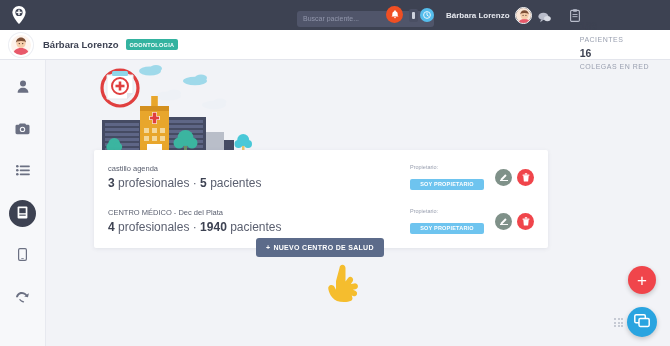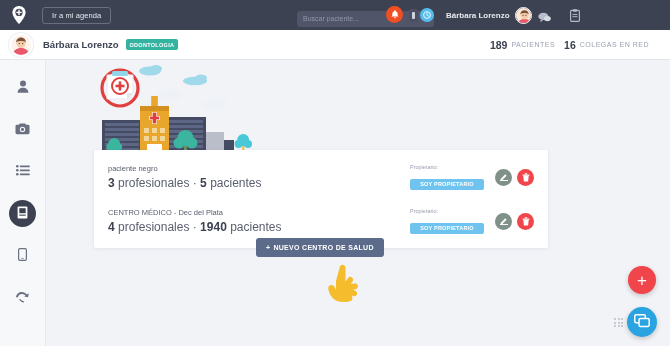--- a/index.html
+++ b/index.html
@@ -65,21 +65,21 @@
     width: 24px; height: 24px; border-radius: 50%; margin-left: 9px;
     border: 2px solid #fff; overflow: hidden; background:#fff;
     box-shadow: 0 0 0 1px #eceef3;
   }
   .sub-name { margin-left: 10px; font-size: 9.5px; font-weight: bold; color: #3d4252; }
   .spec-badge {
     margin-left: 7px; background: #34b3a0; color: #fff;
     font-size: 5.5px; font-weight: bold; letter-spacing: .3px;
     padding: 2.5px 4px; border-radius: 2px;
   }
-  .stats { position: absolute; right: 16px; display: flex; align-items: center; gap: 4px; }
+  .stats { position: absolute; right: 16px; display: flex; align-items: flex-start; gap: 4px; flex-direction: column; }
   .stat-num { font-size: 10.5px; font-weight: bold; color: #3d4252; }
   .stat-lbl { font-size: 7px; color: #9aa0b0; letter-spacing: .5px; margin-right: 5px; }
 
   
   .sidebar {
     position: absolute; top: 60px; left: 0; width: 46px; bottom: 0;
     background: #f7f8fa; border-right: 1px solid #e7e9ef;
     display: flex; flex-direction: column; align-items: center; padding-top: 14px; gap: 15px;
   }
   .side-item {
@@ -150,21 +150,20 @@
 
     <div class="logo-pin">
       <svg class="pin-svg" width="14" height="18" viewBox="0 0 14 18">
         <path d="M7 0C3.3 0 0.4 2.9 0.4 6.5C0.4 11.3 7 18 7 18S13.6 11.3 13.6 6.5C13.6 2.9 10.7 0 7 0Z" fill="#ffffff"></path>
         <circle cx="7" cy="6.4" r="3.6" fill="#3d4252"></circle>
         <rect x="6.3" y="3.7" width="1.4" height="5.4" fill="#ffffff"></rect>
         <rect x="4.3" y="5.7" width="5.4" height="1.4" fill="#ffffff"></rect>
       </svg>
     </div>
 
-    <button class="agenda-btn">Ir a mi agenda</button>
 
     <div class="search-wrap">
       <input class="search-input" type="text" placeholder="Buscar paciente..." style="">
     </div>
 
     <div class="bell">
       <svg width="8" height="9" viewBox="0 0 8 9">
         <path d="M4 0.3a.8.8 0 0 1 .8.8v.2a2.6 2.6 0 0 1 1.9 2.5v1.7l.8 1.1H.5l.8-1.1V3.8A2.6 2.6 0 0 1 3.2 1.3v-.2A.8.8 0 0 1 4 .3Z" fill="#fff"></path>
         <path d="M3 7.2h2a1 1 0 0 1-2 0Z" fill="#fff"></path>
       </svg>
@@ -385,21 +384,21 @@
           <circle cx="148.5" cy="82" r="4" fill="#49c8d8"></circle>
           <circle cx="158" cy="82" r="4" fill="#49c8d8"></circle>
         </g>
       </svg>
     </div>
 
     <div class="card">
 
       <div class="row">
         <div class="row-info">
-          <div class="row-title">paciente negro</div>
+          <div class="row-title">castillo agenda</div>
           <div class="row-meta">
             <b>3</b>
             <span>profesionales</span>
             <span>·</span>
             <b>5</b>
             <span>pacientes</span>
           </div>
         </div>
         <div class="row-owner">
           <div class="owner-lbl">Propietario:</div>

